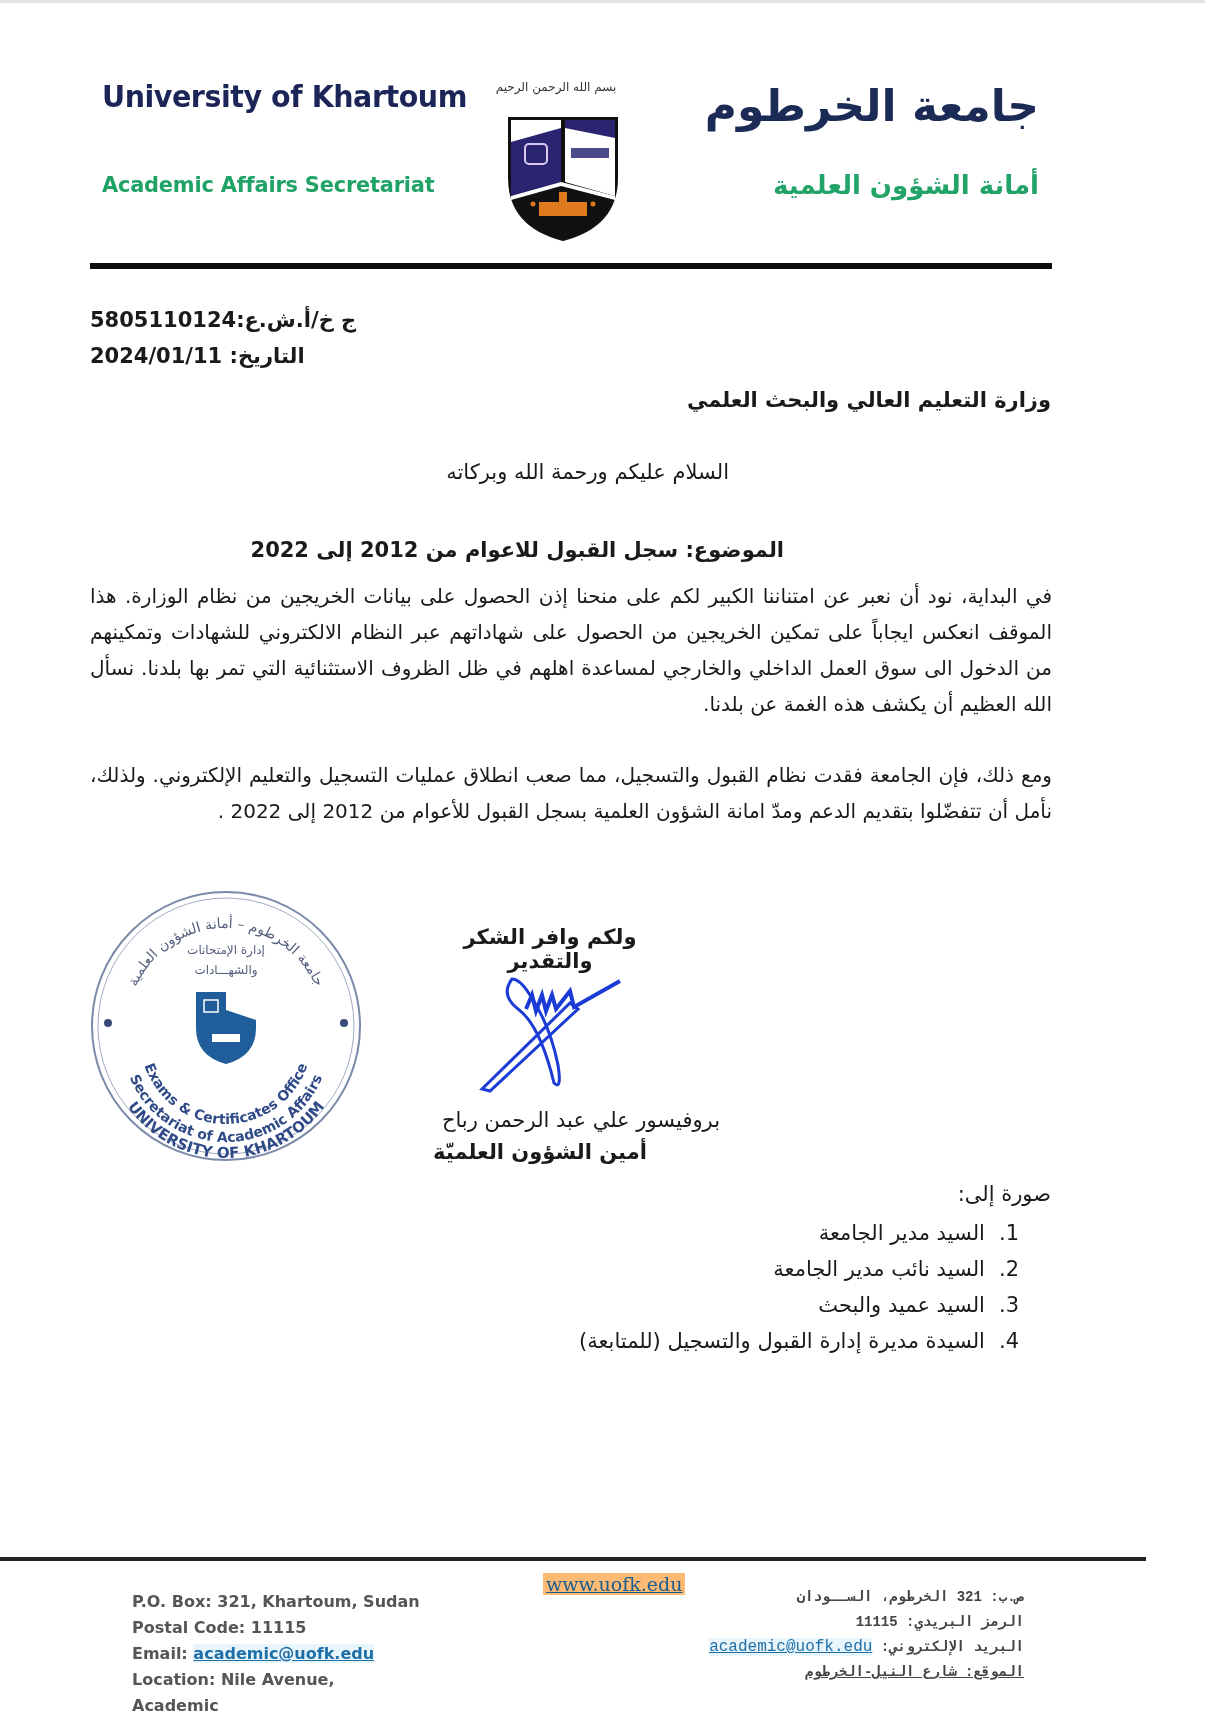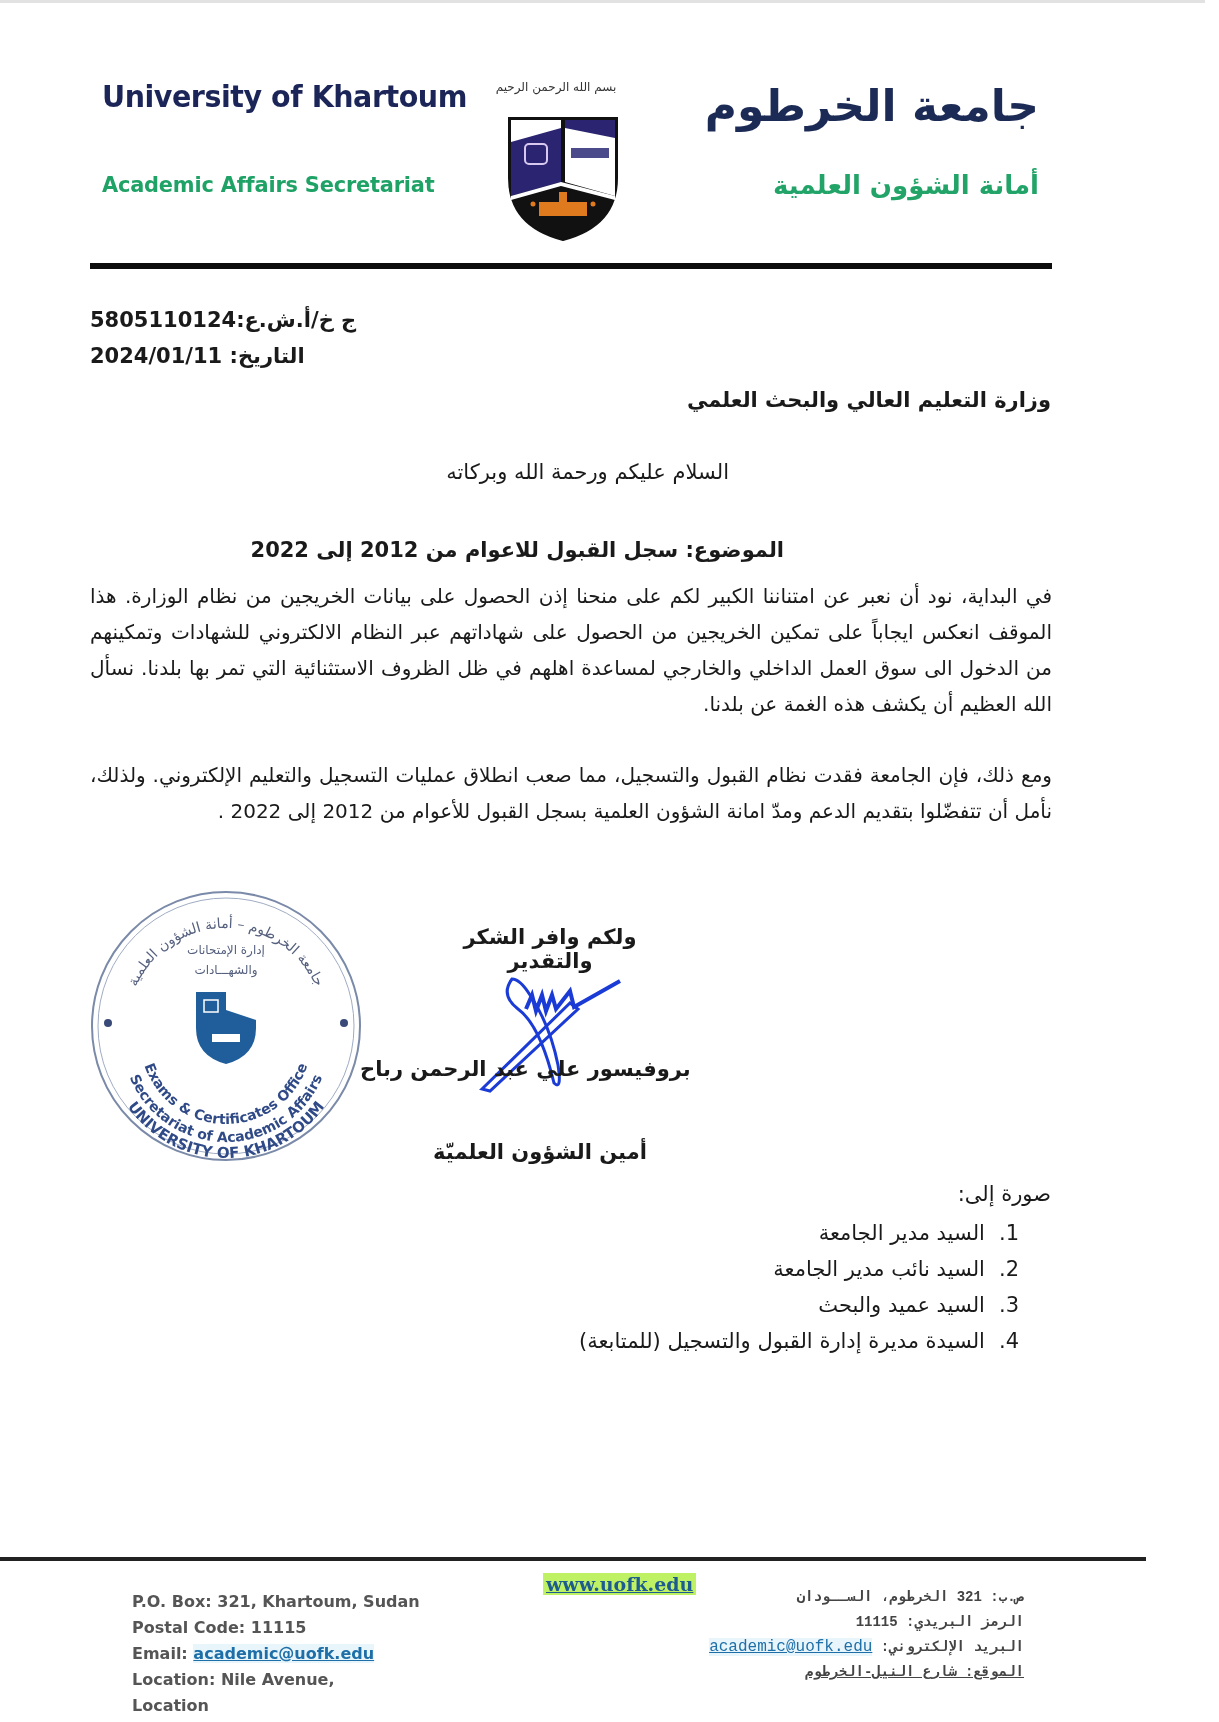--- a/index.html
+++ b/index.html
@@ -20,29 +20,29 @@
   .date { left: 90px; top: 344px; font-weight: bold; font-size: 21px; direction: rtl; unicode-bidi: plaintext; }
   .addressee { right: 168px; top: 382px; width: 700px; direction: rtl; text-align: right; font-weight: bold; font-size: 21px; line-height: 36px; }
   .greeting { right: 490px; top: 460px; direction: rtl; font-size: 21px; margin-left: 8px; }
   .subject { right: 435px; top: 538px; direction: rtl; font-weight: bold; font-size: 21px; text-underline-offset: 4px; }
   .para { left: 90px; width: 962px; direction: rtl; text-align: justify; font-size: 20px; line-height: 36px; }
   .p1 { top: 578px; }
   .p2 { top: 757px; }
   .stamp { left: 88px; top: 888px; width: 276px; height: 276px; }
   .thanks { left: 420px; top: 925px; width: 260px; text-align: center; direction: rtl; font-weight: bold; font-size: 21px; }
   .signature { left: 470px; top: 965px; width: 170px; height: 130px; }
-  .signer-name { left: 360px; top: 1057px; width: 360px; text-align: left; direction: rtl; font-weight: bold; font-size: 21px; }
+  .signer-name { left: 360px; top: 1108px; width: 360px; text-align: right; direction: rtl; font-weight: normal; font-size: 21px; }
   .signer-title { left: 360px; top: 1140px; width: 360px; text-align: center; direction: rtl; font-weight: bold; font-size: 21px; }
   .cc-label { right: 168px; top: 1182px; direction: rtl; font-size: 21px; }
   .cc-list { right: 200px; top: 1215px; direction: rtl; margin: 0; padding: 0; list-style: none; font-size: 21px; line-height: 36px; }
   .cc-list li { display: flex; gap: 14px; }
   .rule-bottom { left: 0; top: 1557px; width: 1146px; height: 4px; background: #222; }
   .footer-en { left: 132px; top: 1573px; font-size: 16px; line-height: 26px; color: #555; font-weight: bold; margin-top: 16px; }
   .footer-en .link { color: #1e6fa8; text-decoration: underline; background: #e8f5fb; }
-  .footer-web { left: 543px; top: 1573px; font-family: "DejaVu Serif", serif; font-weight: bold; font-size: 19px; color: #1d5c8f; text-decoration: underline; background: #bef264; padding: 0 3px; }
+  .footer-web { left: 543px; top: 1573px; font-family: "DejaVu Serif", serif; font-weight: normal; font-size: 19px; color: #1d5c8f; text-decoration: underline; background: #fdba74; padding: 0 3px; }
   .footer-ar { right: 195px; top: 1585px; direction: rtl; text-align: right; font-size: 14px; line-height: 25px; color: #444; font-weight: bold; font-family: Liberation Mono, monospace; }
   .footer-ar .link { color: #1e6fa8; text-decoration: underline; background: #e8f5fb; font-weight: normal; font-size: 16px; }
   .footer-ar .loc { text-decoration: underline; }
 </style>
 </head>
 <body>
 
 <div class="topedge"></div>
 
 <div class="abs en-title">University of Khartoum</div>
@@ -146,21 +146,21 @@
     </li>
 </ul>
 
 <div class="abs rule-bottom"></div>
 
 <div class="abs footer-en">
   <div>P.O. Box: 321, Khartoum, Sudan</div>
   <div>Postal Code: 11115</div>
   <div><span>Email: </span><a class="link">academic@uofk.edu</a></div>
   <div>Location: Nile Avenue,</div>
-  <div>Location</div>
+  <div>Academic</div>
 </div>
 
 <a class="abs footer-web">www.uofk.edu</a>
 
 <div class="abs footer-ar">
   <div>ص.ب: 321 الخرطوم، الســودان</div>
   <div>الرمز البريدي: 11115</div>
   <div><span>البريد الإلكتروني: </span><a class="link">academic@uofk.edu</a></div>
   <div class="loc">الموقع: شارع النيل-الخرطوم</div>
 </div>

